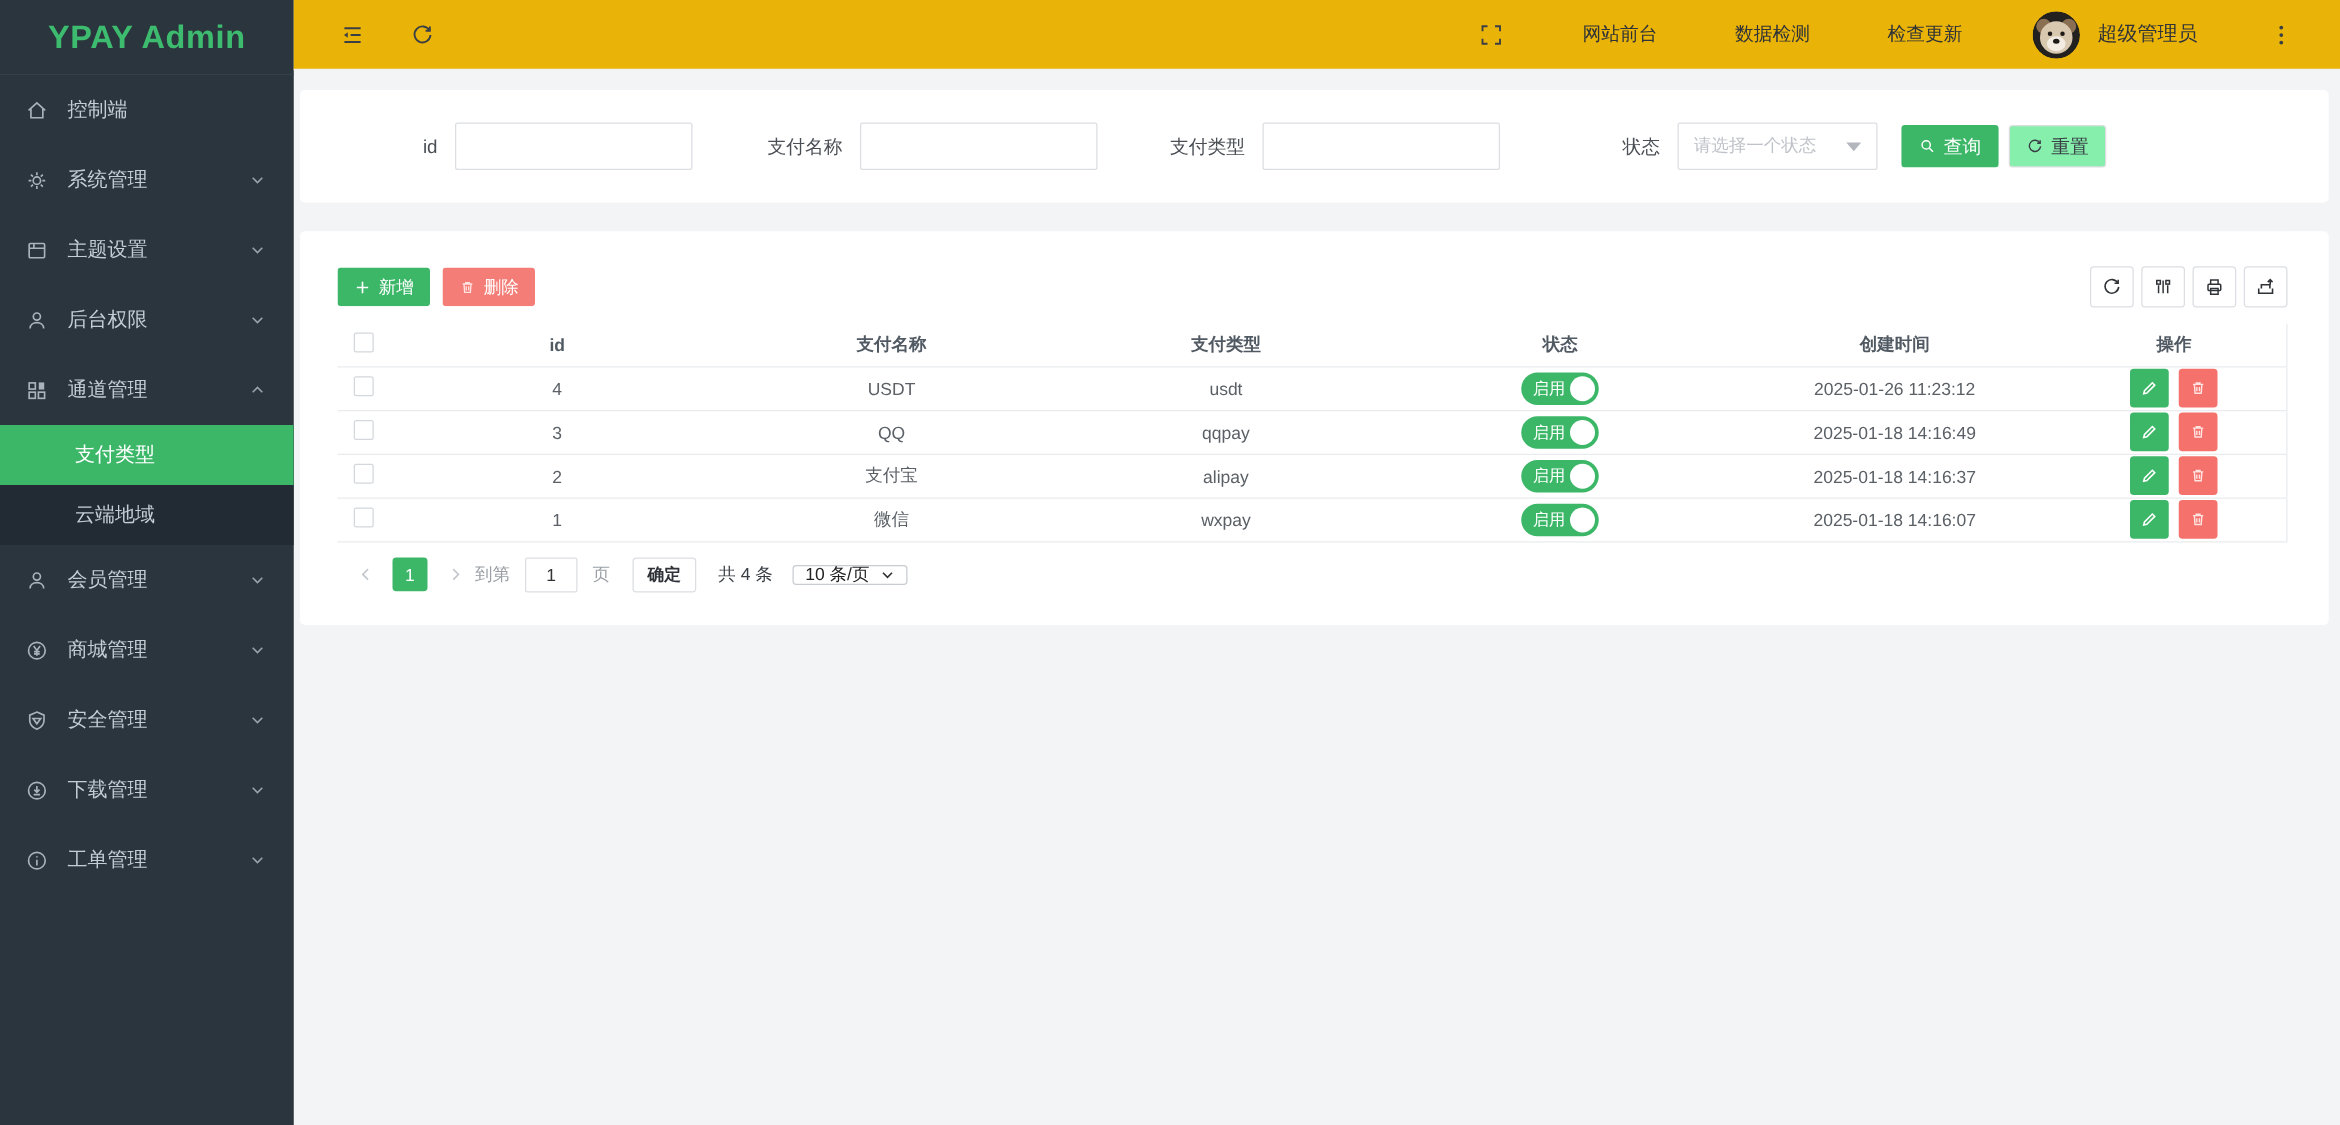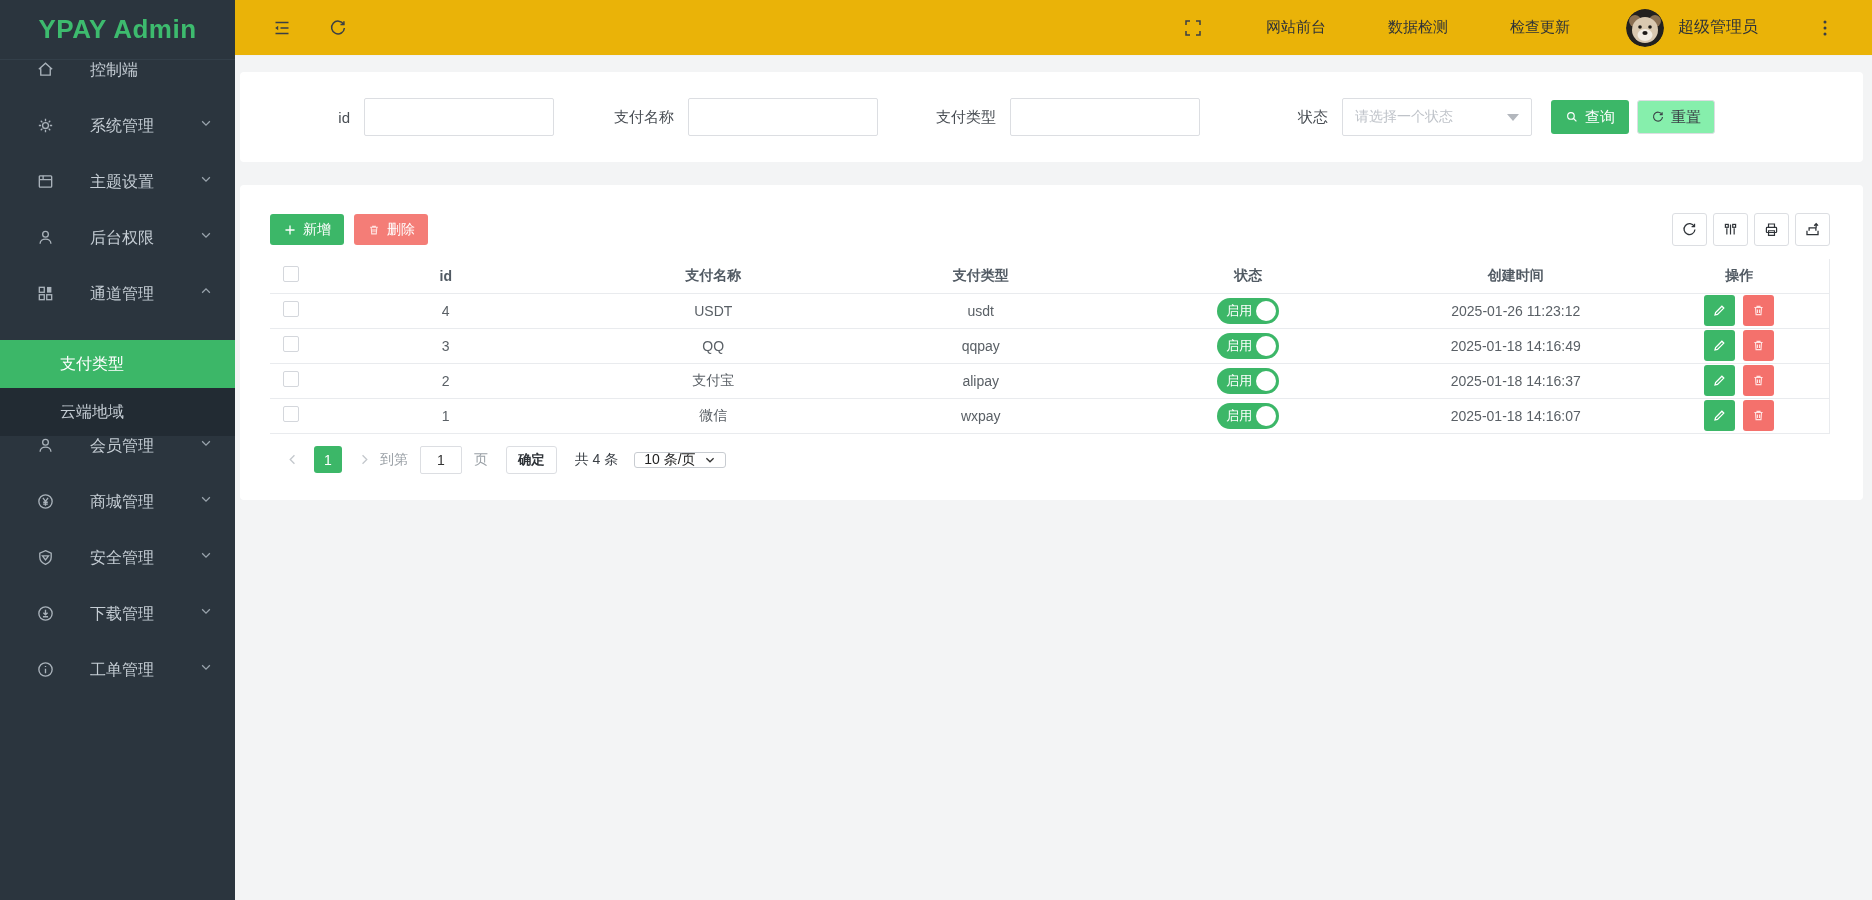--- a/index.html
+++ b/index.html
@@ -4,22 +4,22 @@
 <style>
   * { box-sizing: border-box; margin: 0; padding: 0; }
   html,body { width:1872px; height:900px; overflow:hidden; }
   body { font-family:"Liberation Sans","DejaVu Sans",sans-serif; background:#f3f4f5; color:#333; }
   .app { display:flex; width:1872px; height:900px; }
 
   
   .sidebar { width:235px; height:900px; background:#2b353e; flex:0 0 235px; overflow:hidden; }
   .logo { height:60px; display:flex; align-items:center; justify-content:center;
           color:#3dbb6e; font-size:26px; font-weight:bold; letter-spacing:.5px; border-bottom:1px solid #333f49;}
-  .menu-item { height:56px; display:flex; align-items:flex-start; padding:0 22px 0 36px;
-               color:#c5cdd4; font-size:16px; cursor:pointer;gap:20px; }
+  .menu-item { height:56px; display:flex; align-items:center; padding:0 22px 0 20px;
+               color:#c5cdd4; font-size:16px; cursor:pointer; }
   .menu-item .mi-icon { width:19px; height:19px; margin-right:15px; display:inline-flex; color:#aab3bb; }
   .menu-item .mi-icon svg { width:19px; height:19px; }
   .menu-item .mi-label { flex:1; }
   .menu-item .mi-chevron { width:14px; height:14px; display:inline-flex; color:#9aa4ad; }
   .menu-item .mi-chevron svg { width:14px; height:14px; }
   .submenu { background:#222b33; }
   .submenu-item { height:48px; display:flex; align-items:center; padding-left:60px;
                   color:#c5cdd4; font-size:16px; cursor:pointer; }
   .submenu-item.active { background:#3cb768; color:#fff; }
 
@@ -42,21 +42,21 @@
   
   .filter-panel { margin:16px 9px 0 5px; height:90px; background:#fff; border-radius:4px;
                   display:flex; align-items:center; padding-left:80px; }
   .f-group { display:flex; align-items:center; }
   .f-label { font-size:15px; color:#4a4f55; text-align:right; margin-right:14px; white-space:nowrap; }
   .f-label.w-id { width:30px; }
   .f-label.w-4 { width:64px; }
   .f-label.w-2 { width:34px; }
   .f-input { width:190px; height:38px; border:1px solid #dcdee2; border-radius:2px; background:#fff;
              padding:0 10px; font-size:14px; color:#333; outline:none; }
-  .f-select { width:190px; height:38px; border:1px solid #dcdee2; border-radius:2px; background:#fff;
+  .f-select { width:160px; height:38px; border:1px solid #dcdee2; border-radius:2px; background:#fff;
               display:flex; align-items:center; padding:0 12px; cursor:pointer; }
   .f-select .ph { color:#bfc3c9; font-size:14px; flex:1; white-space:nowrap; overflow:hidden; }
   .caret-down { width:0; height:0; border-left:6px solid transparent; border-right:6px solid transparent;
                 border-top:7px solid #b3b7bd; }
   .btn { display:inline-flex; align-items:center; justify-content:center; gap:6px; border-radius:3px;
          font-size:15px; cursor:pointer; border:1px solid transparent; white-space:nowrap; }
   .btn svg { width:14px; height:14px; }
   .btn-search { height:34px; padding:0 13px; background:#3cb768; color:#fff; margin-left:19px; }
   .btn-reset  { height:34px; padding:0 13px; background:#86efac; color:#3a3f45; border-color:#dcdee2; margin-left:8px; }
 

